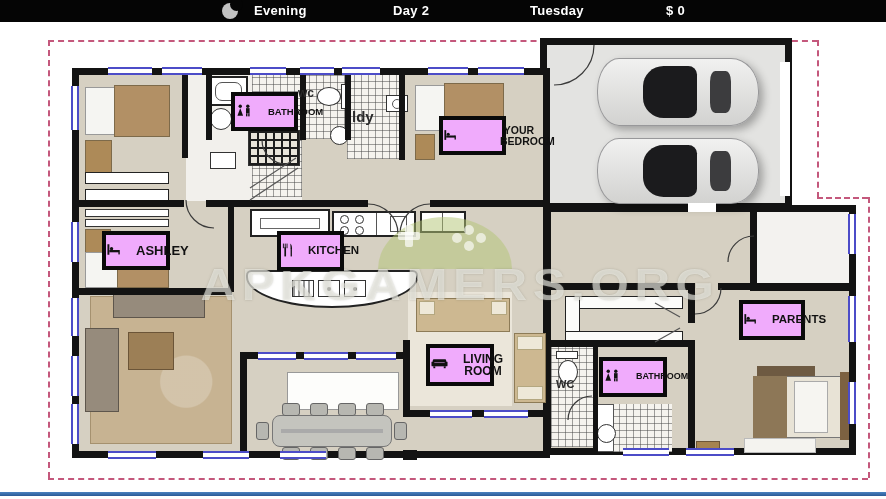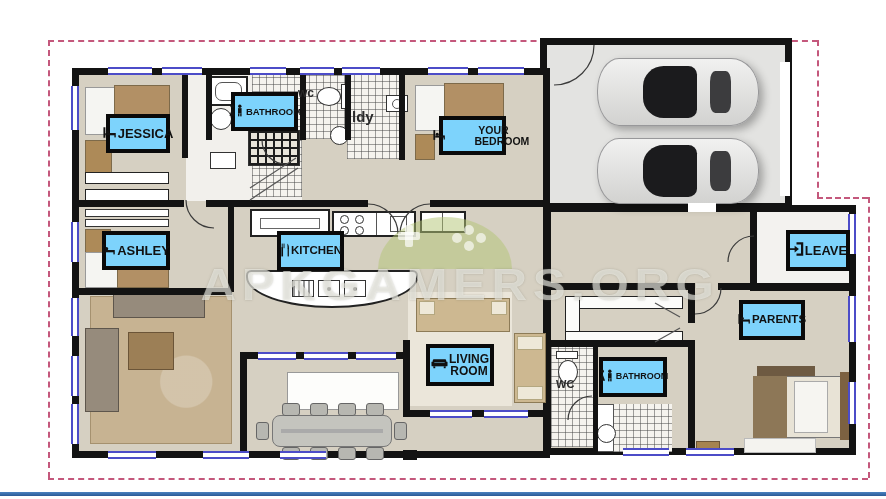--- a/index.html
+++ b/index.html
@@ -35,22 +35,22 @@
   .winh{height:8px;background:#fff;border-top:2px solid #4c4cc8;border-bottom:2px solid #4c4cc8;z-index:8;}
   .winv{width:8px;background:#fff;border-left:2px solid #4c4cc8;border-right:2px solid #4c4cc8;z-index:8;}
   
   .car{z-index:5;border-radius:22px 28px 28px 22px / 48% 48% 48% 48%;
        background:linear-gradient(180deg,#f1f1f0,#d2d2d0);border:1px solid #98989a;
        box-shadow:4px 4px 8px rgba(0,0,0,.30);}
   .glass{position:absolute;left:28%;top:10%;width:34%;height:80%;background:#1b1b1d;
          border-radius:38% 16% 16% 38%;}
   .rearglass{position:absolute;left:70%;top:18%;width:13%;height:64%;background:#3c3c3e;border-radius:25%;}
   
-  .rlabel{z-index:40;background:#7dd3fc;border:4px solid #0a0a0a;display:flex;align-items:center;
-          justify-content:center;gap:1px;color:#111;font-weight:600;line-height:1.02;text-align:center;
+  .rlabel{z-index:40;background:#f0abfc;border:4px solid #0a0a0a;display:flex;align-items:center;
+          gap:15px;color:#111;font-weight:600;line-height:1.02;text-align:center;
           padding:1px;cursor:pointer;}
   .rlabel svg{flex:0 0 auto;}
   .roomtext{z-index:10;font-weight:700;color:#2a2a2a;white-space:nowrap;}
   
   .wm-dome{z-index:30;background:rgba(180,198,118,.52);border-radius:67px 67px 0 0/52px 52px 0 0;}
   .wm-bit{position:absolute;background:rgba(255,255,255,.68);border-radius:2px;}
   .wm-dot{position:absolute;width:10px;height:10px;border-radius:50%;background:rgba(255,255,255,.62);}
   .wm-text{z-index:31;text-align:center;font-size:44px;font-weight:800;letter-spacing:5px;
            color:rgba(243,243,236,.60);transform:scaleX(1.12);text-shadow:0 0 2px rgba(100,100,85,.35);
            white-space:nowrap;}
@@ -266,29 +266,20 @@
   <div class="abs wm-dome" style="left:378px;top:217px;width:134px;height:52px;">
     <div class="wm-bit" style="left:20px;top:15px;width:22px;height:8px;"></div>
     <div class="wm-bit" style="left:27px;top:8px;width:8px;height:22px;"></div>
     <div class="wm-dot" style="left:74px;top:16px;"></div>
     <div class="wm-dot" style="left:86px;top:8px;"></div>
     <div class="wm-dot" style="left:86px;top:24px;"></div>
     <div class="wm-dot" style="left:98px;top:16px;"></div>
   </div>
   <div class="abs wm-text" style="left:120px;top:260px;width:680px;">APKGAMERS.ORG</div>
 
-  <div class="abs rlabel" style="left:106px;top:114px;width:64px;height:39px;font-size:13px;">
-    <span><svg width="14" height="11" viewBox="0 0 16 12">
-          <rect x="0.5" y="0" width="2.2" height="12" fill="#111"></rect>
-          <rect x="2.7" y="6.6" width="11" height="2.6" fill="#111"></rect>
-          <rect x="13" y="6.6" width="1.6" height="5" fill="#111"></rect>
-          <circle cx="5.2" cy="5" r="1.9" fill="#111"></circle>
-        </svg></span>
-    <span>JESSICA</span>
-  </div>
   <div class="abs rlabel" style="left:231px;top:92px;width:67px;height:39px;font-size:9.5px;">
     <span><svg width="17" height="13" viewBox="0 0 18 13">
           <circle cx="4.5" cy="2" r="1.8" fill="#111"></circle>
           <path d="M4.5 4 L1.5 12 L7.5 12 Z" fill="#111"></path>
           <circle cx="12.5" cy="2" r="1.8" fill="#111"></circle>
           <rect x="10.6" y="4" width="3.8" height="5.5" fill="#111"></rect>
           <rect x="10.6" y="9.5" width="1.5" height="3.2" fill="#111"></rect>
           <rect x="12.9" y="9.5" width="1.5" height="3.2" fill="#111"></rect>
         </svg></span>
     <span>BATHROOM</span>
@@ -315,28 +306,20 @@
   </div>
   <div class="abs rlabel" style="left:102px;top:231px;width:68px;height:39px;font-size:13px;">
     <span><svg width="14" height="11" viewBox="0 0 16 12">
           <rect x="0.5" y="0" width="2.2" height="12" fill="#111"></rect>
           <rect x="2.7" y="6.6" width="11" height="2.6" fill="#111"></rect>
           <rect x="13" y="6.6" width="1.6" height="5" fill="#111"></rect>
           <circle cx="5.2" cy="5" r="1.9" fill="#111"></circle>
         </svg></span>
     <span>ASHLEY</span>
   </div>
-  <div class="abs rlabel" style="left:786px;top:230px;width:64px;height:41px;font-size:13px;">
-    <span><svg width="15" height="14" viewBox="0 0 16 14">
-          <path d="M8 1 H14 V13 H8" fill="none" stroke="#111" stroke-width="2.4"></path>
-          <rect x="1" y="6.2" width="7" height="1.8" fill="#111"></rect>
-          <path d="M6 3.4 L10.6 7 L6 10.6 Z" fill="#111"></path>
-        </svg></span>
-    <span>LEAVE</span>
-  </div>
   <div class="abs rlabel" style="left:739px;top:300px;width:66px;height:40px;font-size:11.5px;">
     <span><svg width="13" height="10" viewBox="0 0 16 12">
           <rect x="0.5" y="0" width="2.2" height="12" fill="#111"></rect>
           <rect x="2.7" y="6.6" width="11" height="2.6" fill="#111"></rect>
           <rect x="13" y="6.6" width="1.6" height="5" fill="#111"></rect>
           <circle cx="5.2" cy="5" r="1.9" fill="#111"></circle>
         </svg></span>
     <span>PARENTS</span>
   </div>
   <div class="abs rlabel" style="left:426px;top:344px;width:68px;height:42px;font-size:12px;">
@@ -355,15 +338,24 @@
           <circle cx="4.5" cy="2" r="1.8" fill="#111"></circle>
           <path d="M4.5 4 L1.5 12 L7.5 12 Z" fill="#111"></path>
           <circle cx="12.5" cy="2" r="1.8" fill="#111"></circle>
           <rect x="10.6" y="4" width="3.8" height="5.5" fill="#111"></rect>
           <rect x="10.6" y="9.5" width="1.5" height="3.2" fill="#111"></rect>
           <rect x="12.9" y="9.5" width="1.5" height="3.2" fill="#111"></rect>
         </svg></span>
     <span>BATHROOM</span>
   </div>
 
+  <div class="abs topbar">
+    <div class="moon">
+        <div class="moon-bite"></div>
+      </div>
+    <span class="hud" style="left:254px;">Evening</span>
+    <span class="hud" style="left:393px;">Day 2</span>
+    <span class="hud" style="left:530px;">Tuesday</span>
+    <span class="hud" style="left:666px;">$ 0</span>
+  </div>
 
   <div class="abs bottomline"></div>
 </div>
 
 </body></html>

